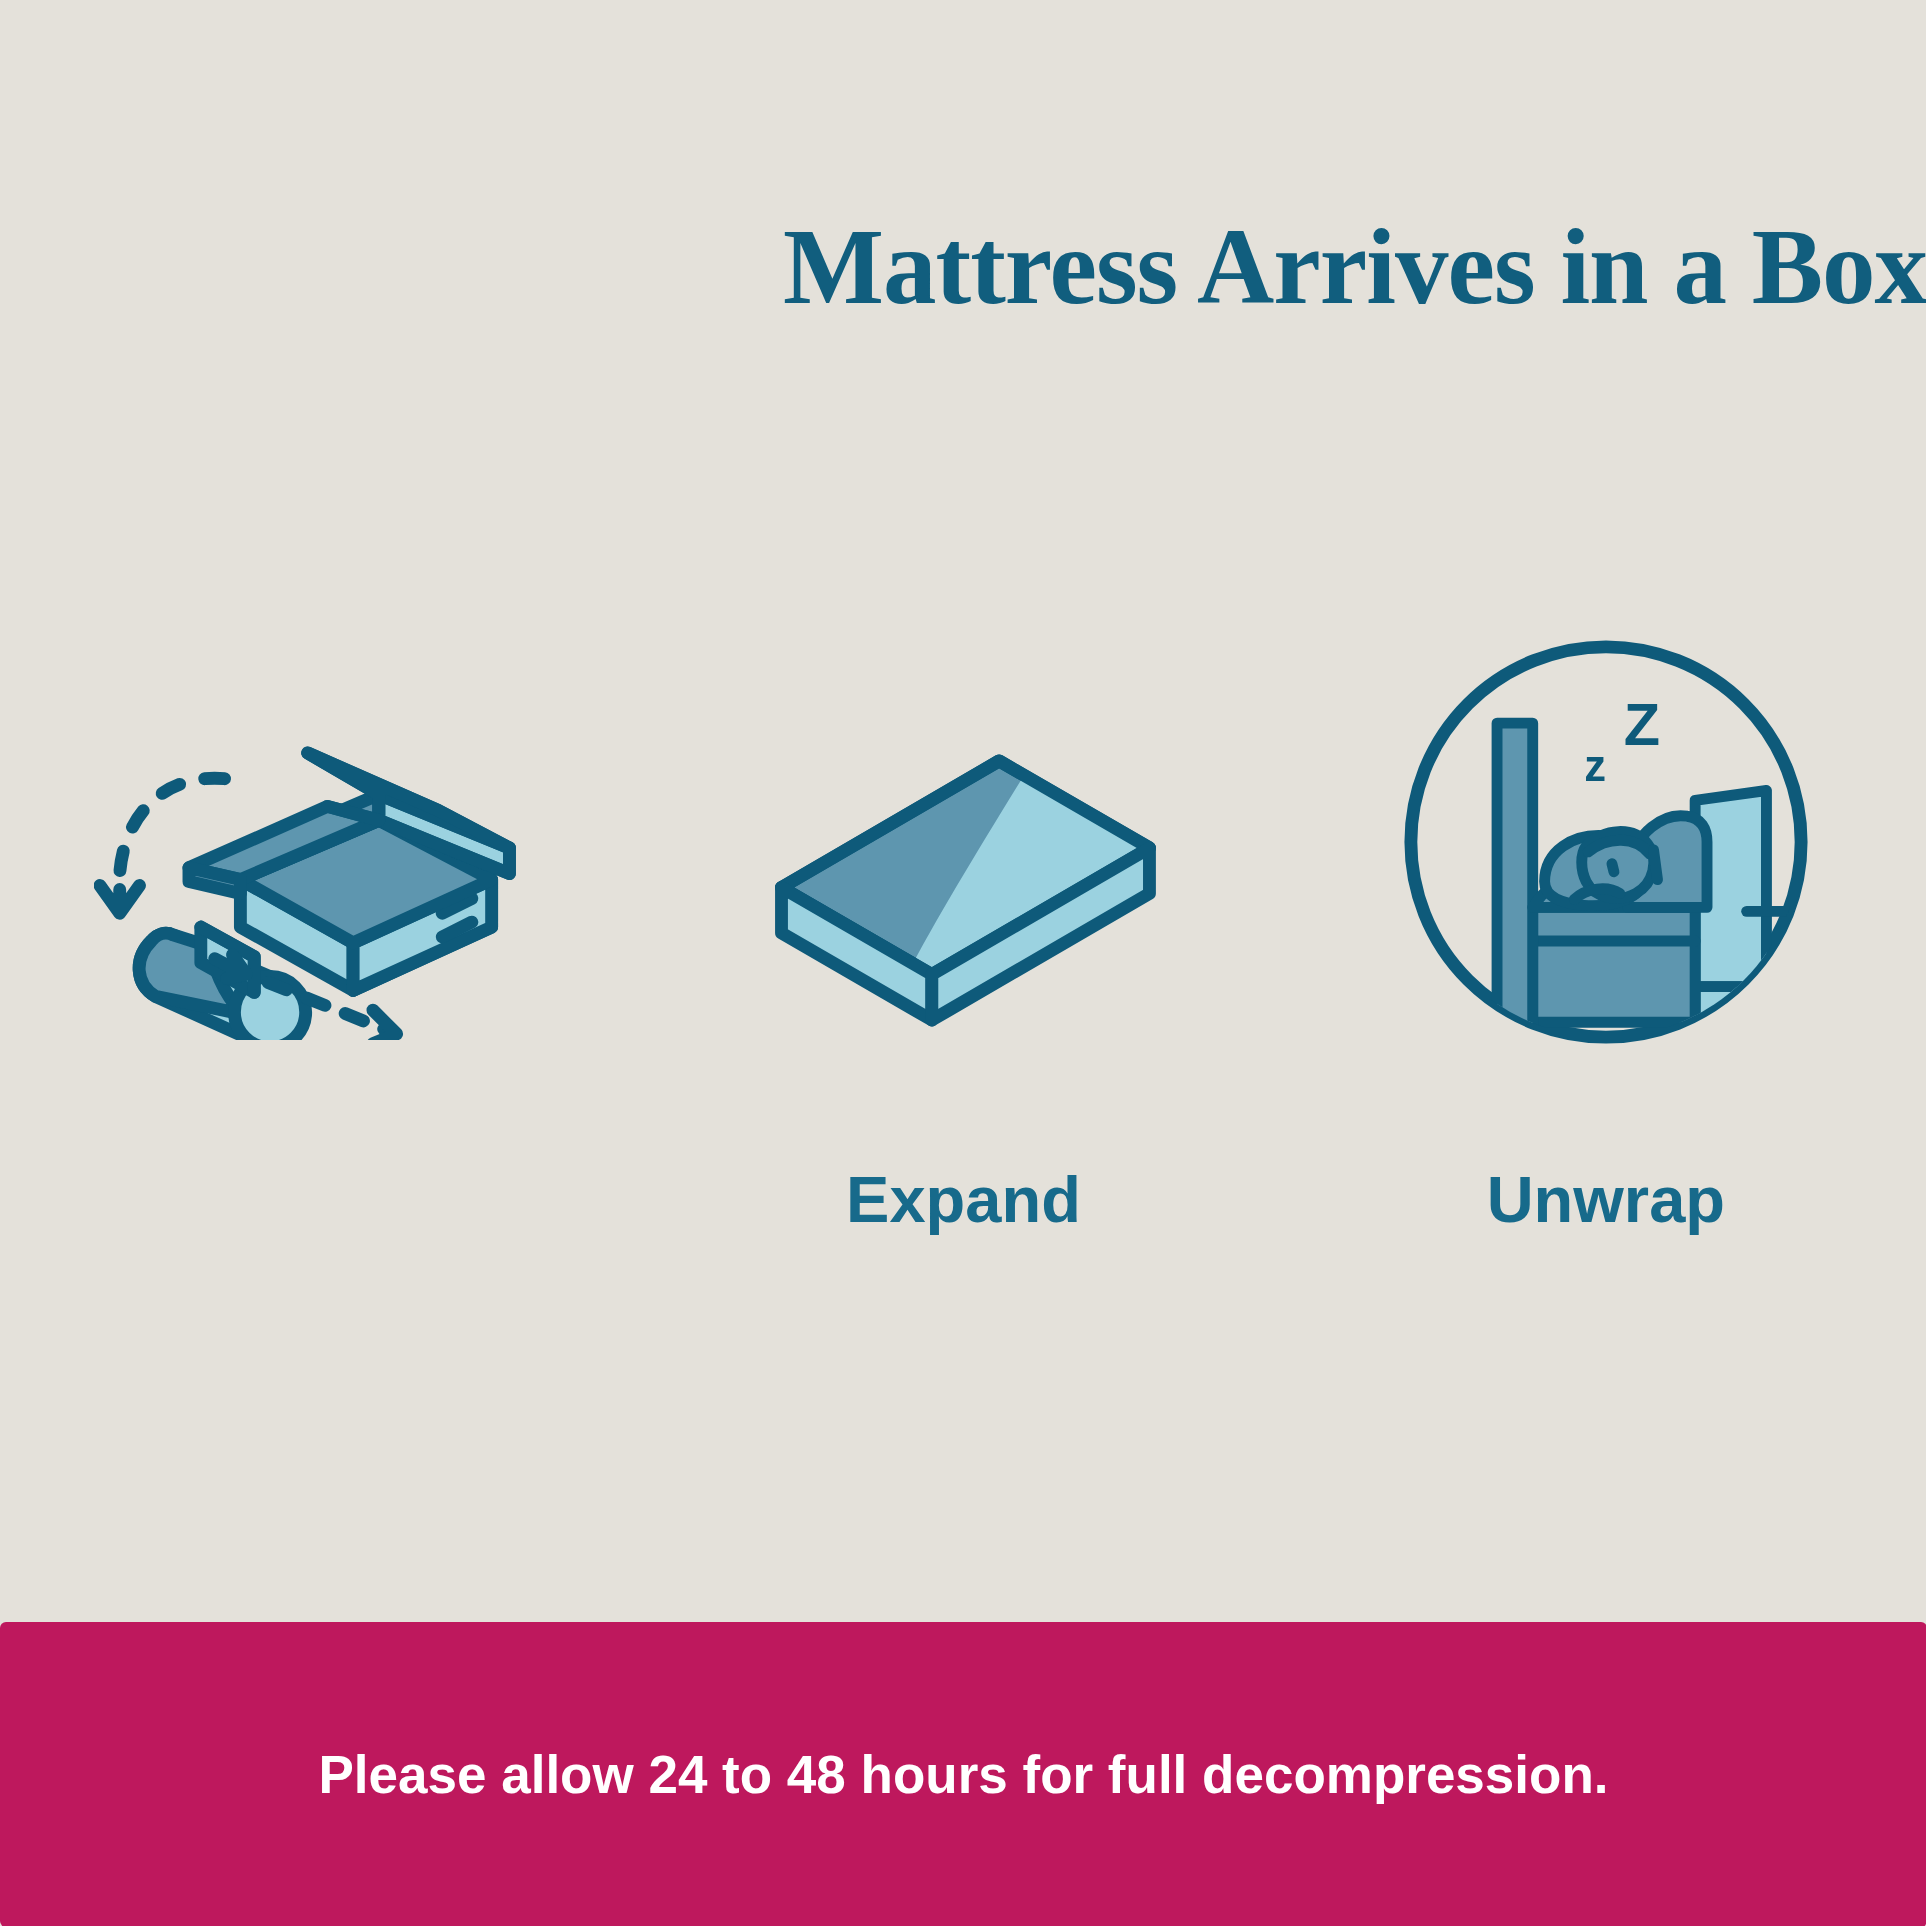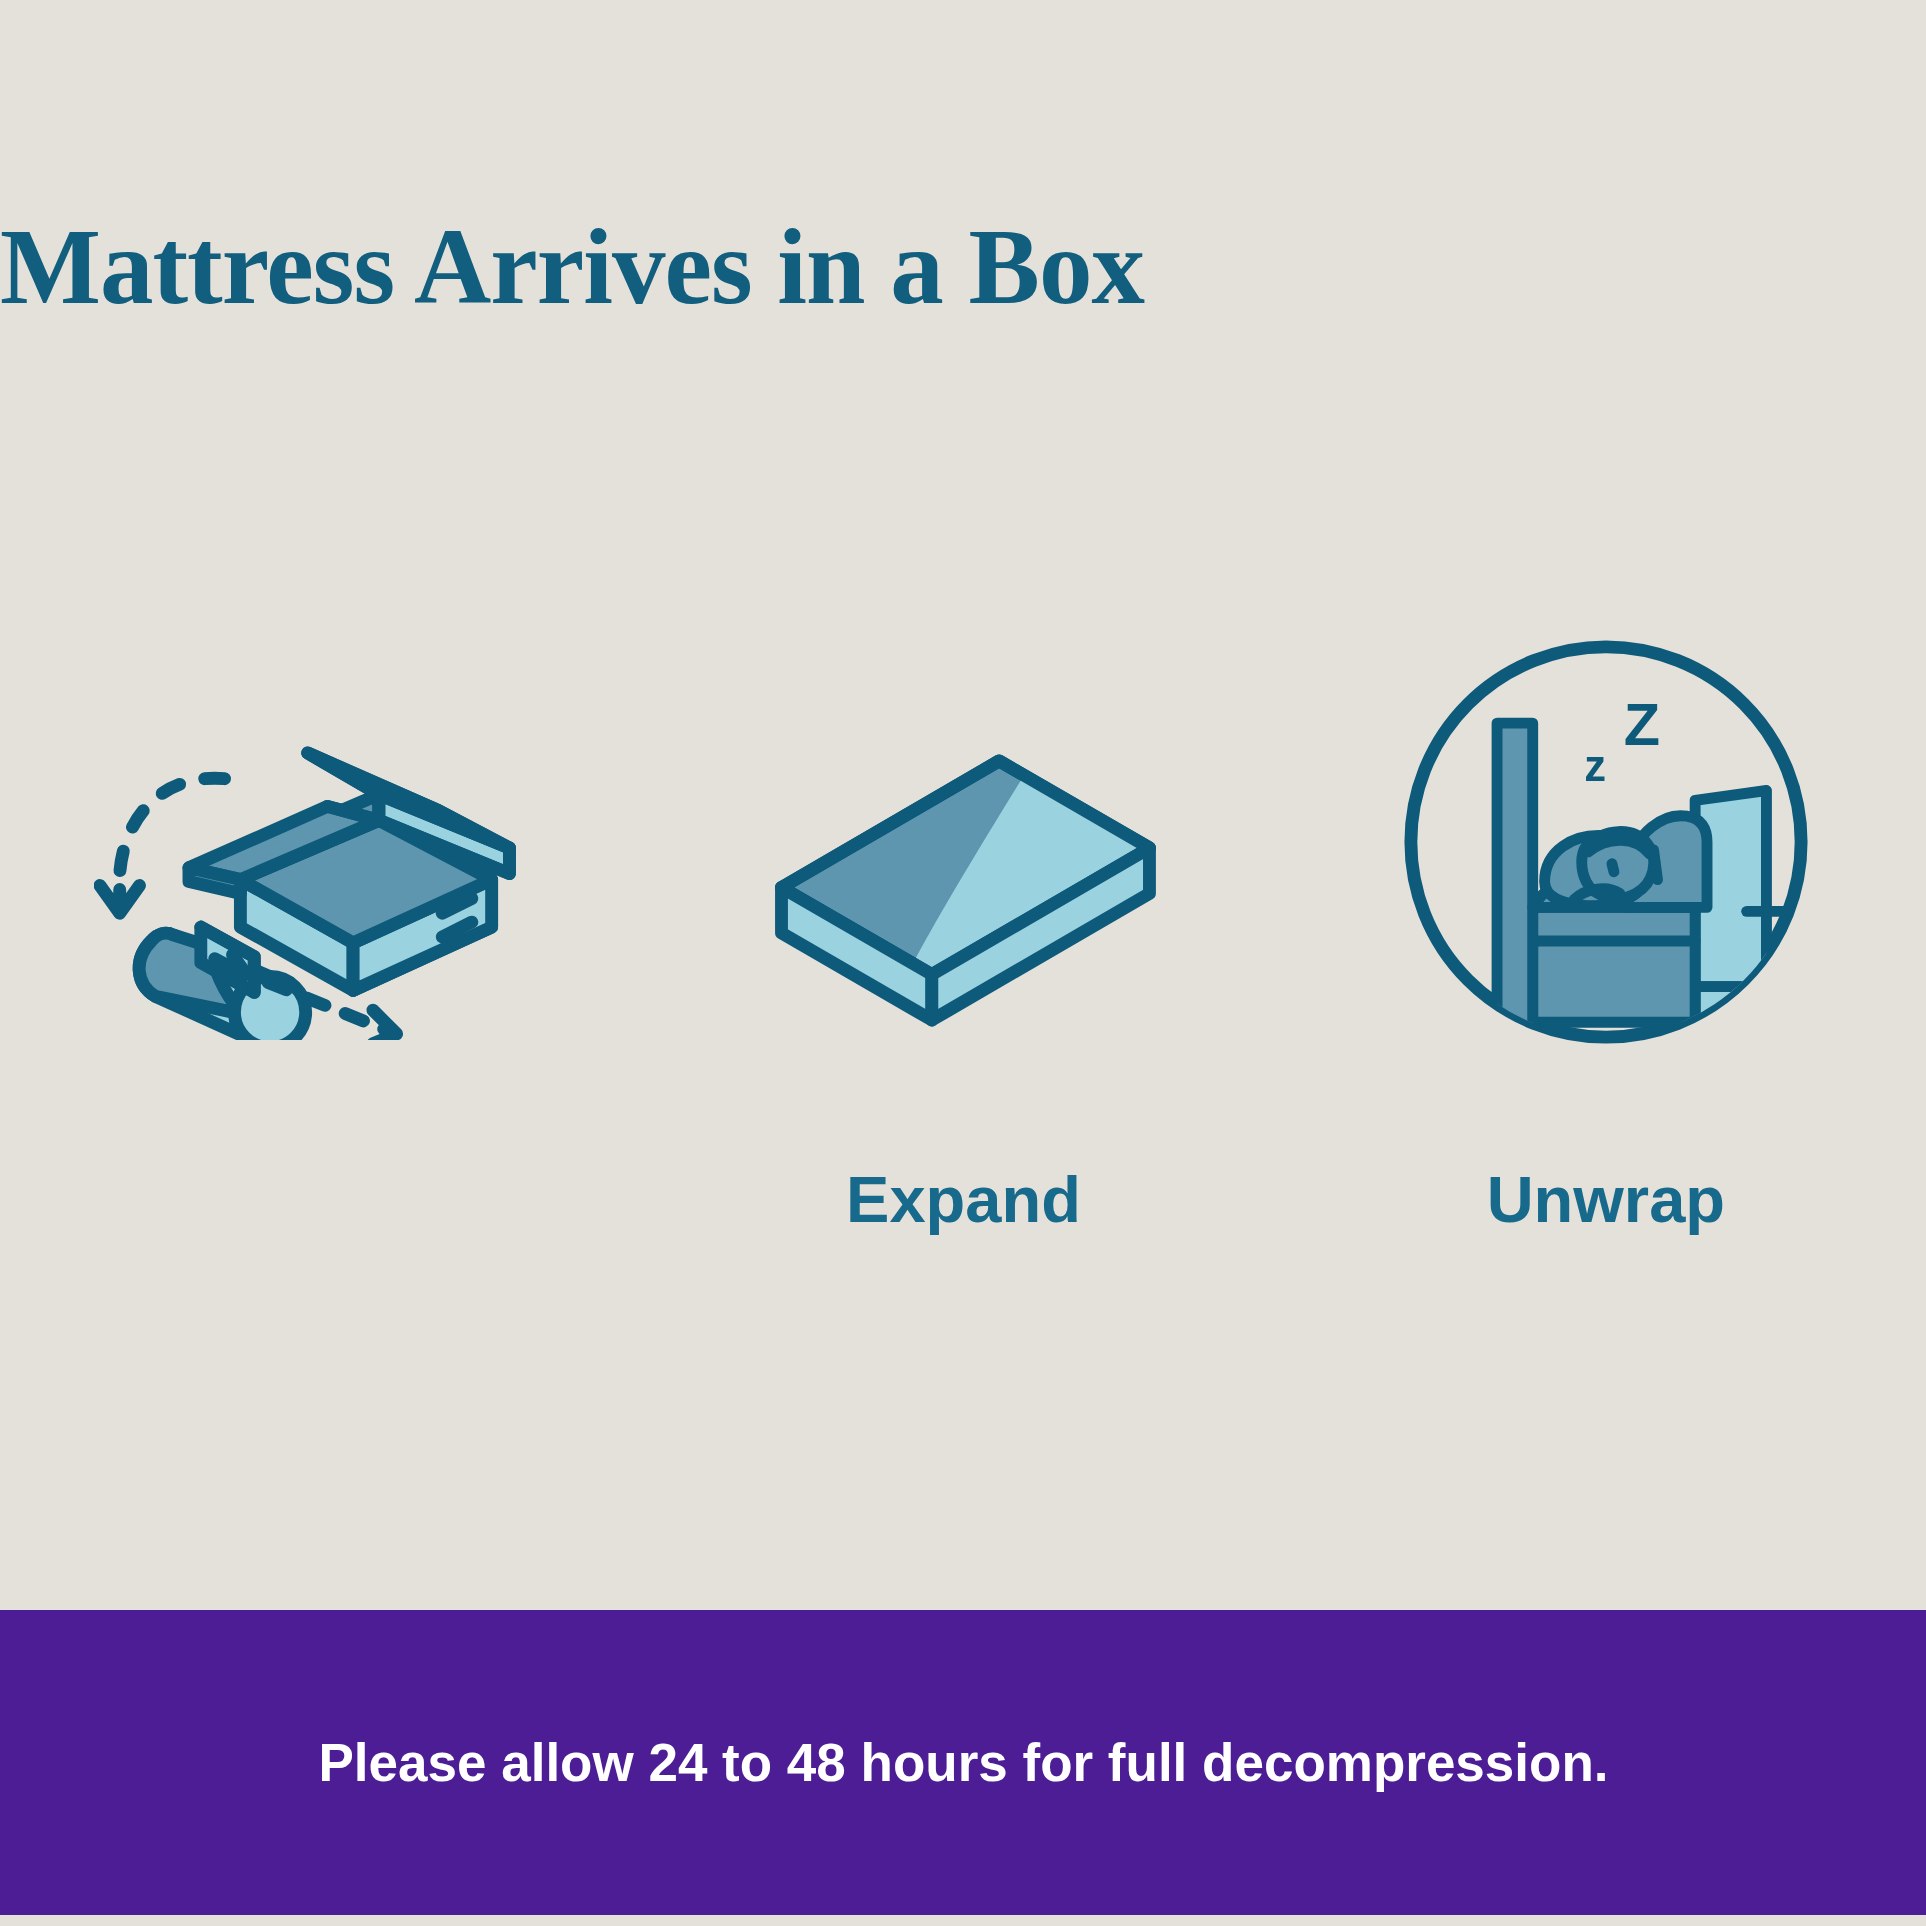--- a/index.html
+++ b/index.html
@@ -21,21 +21,21 @@
     height: 1927px;
     background: #E4E1DA;
     display: flex;
     flex-direction: column;
   }
   .headline {
     position: absolute;
     top: 139px;
     left: 0;
     width: 100%;
-    text-align: left;
+    text-align: right;
     font-family: "Liberation Serif", "DejaVu Serif", serif;
     font-weight: bold;
     font-size: 107px;
     letter-spacing: -1px;
     color: #115E7E;
     line-height: 1.05;
   }
   .steps {
     position: absolute;
     top: 634px;
@@ -63,27 +63,28 @@
     font-family: "Liberation Sans", sans-serif;
     font-weight: bold;
     font-size: 65px;
     color: #176A8B;
     letter-spacing: 0px;
     line-height: 1;
   }
   .banner {
     position: absolute;
     left: 0;
-    bottom: 12px;
+    bottom: 0;
     width: 1927px;
     height: 305px;
-    background: #4c1d95;
+    background: #be185d;
     display: flex;
     align-items: center;
     justify-content: center;
+    border-radius: 6px;
   }
   .banner-text {
     color: #FFFFFF;
     font-family: "Liberation Sans", sans-serif;
     font-weight: bold;
     font-size: 53px;
     text-align: center;
     letter-spacing: 0px;
   }
 </style>

